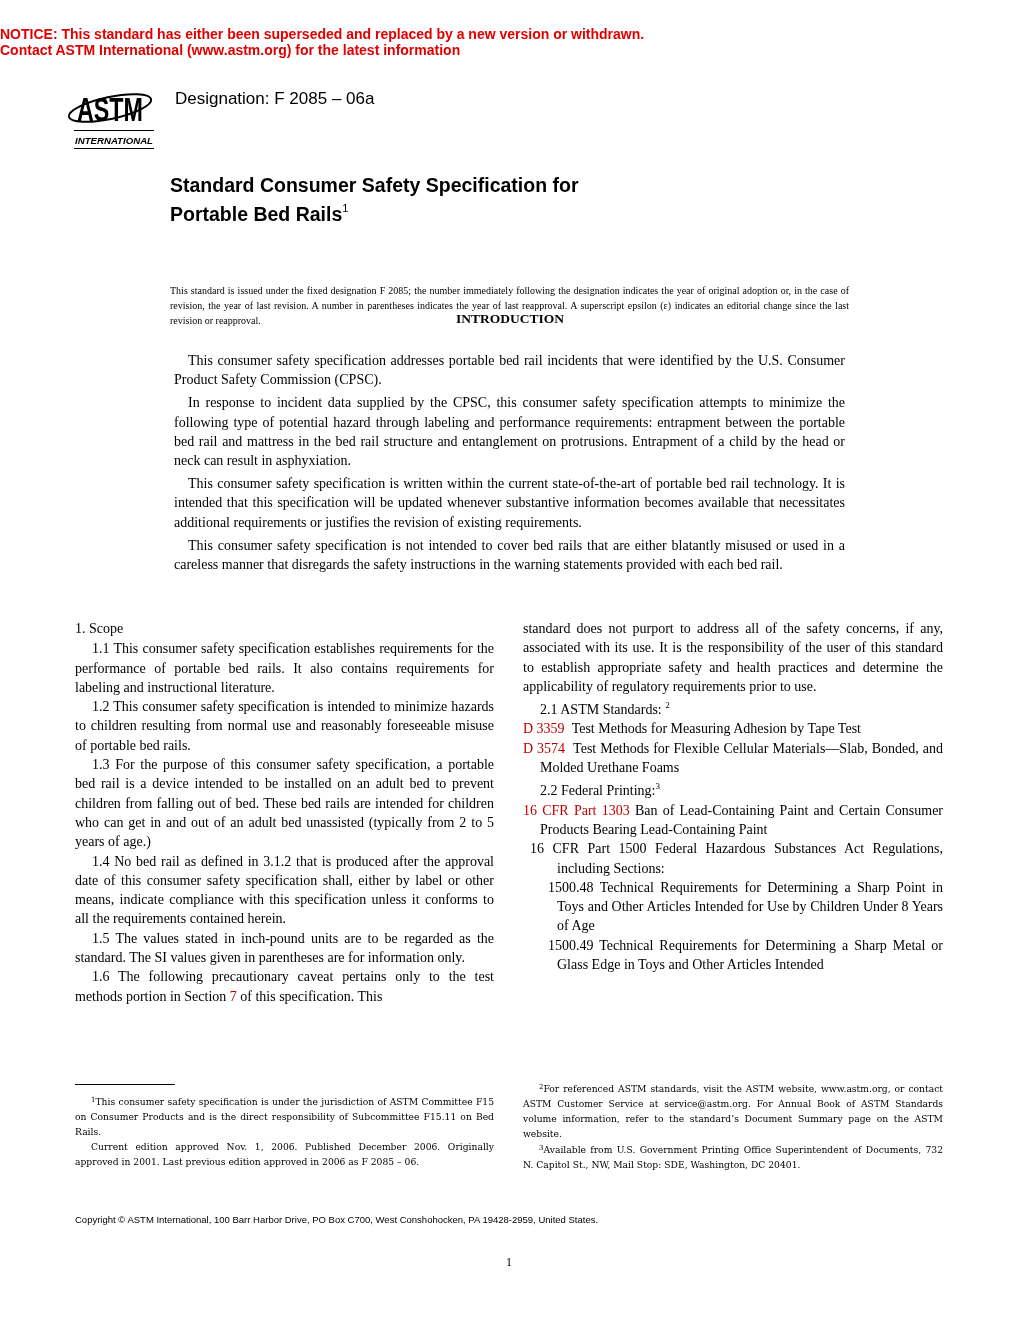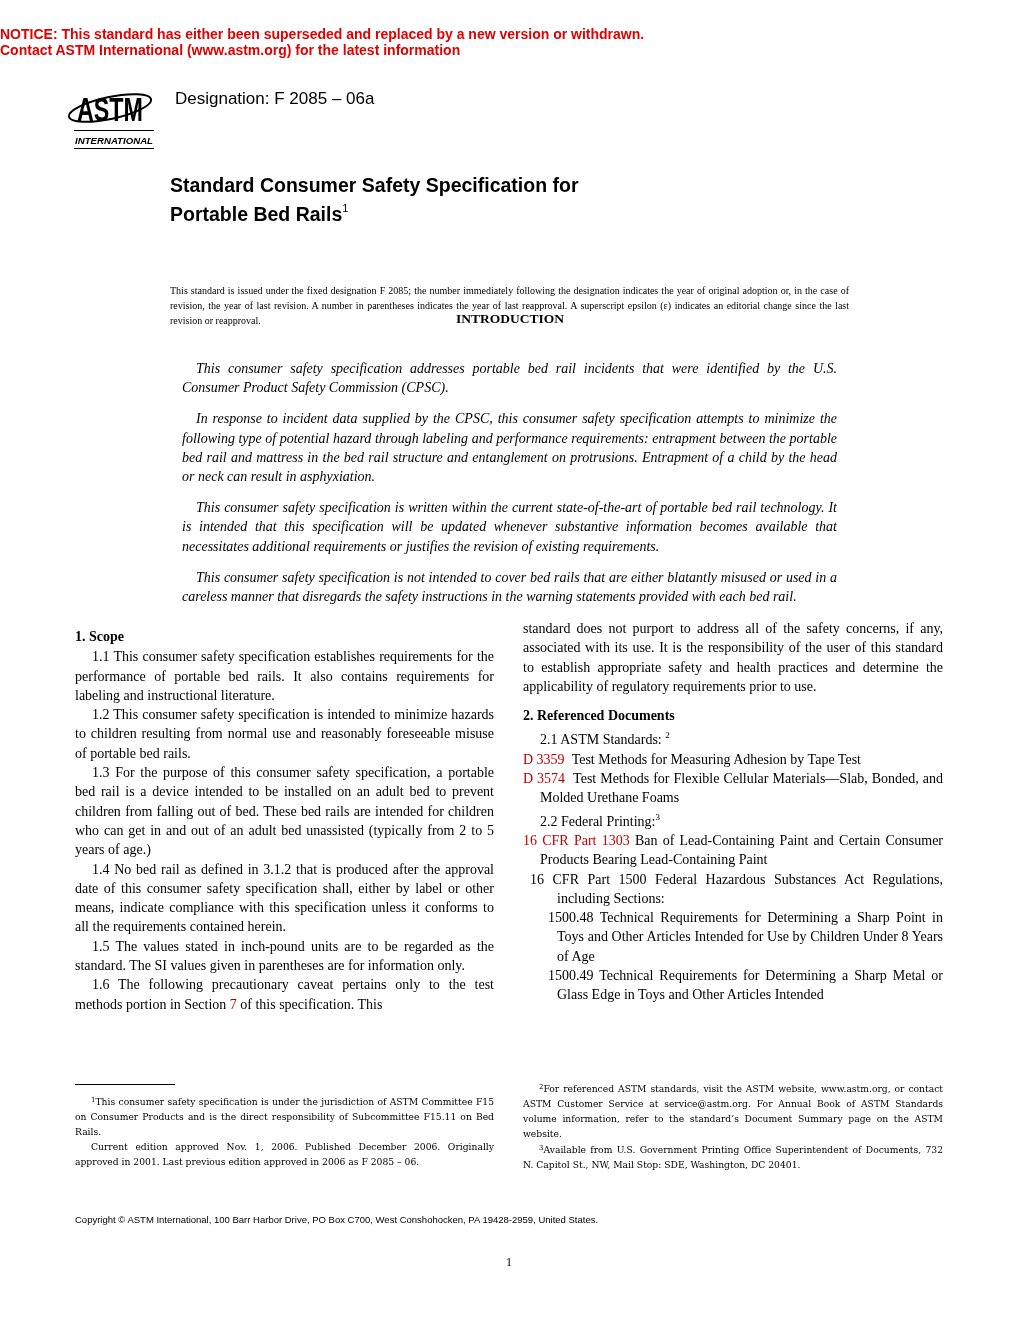--- a/index.html
+++ b/index.html
@@ -6,27 +6,27 @@
   body { width: 1020px; height: 1320px; position: relative; overflow: hidden; color: #000; }
   .abs { position: absolute; }
   .notice { left: 0; width: 1020px; top: 26px; text-align: left; color: #e00000; font-family: "Liberation Sans", sans-serif; font-weight: bold; font-size: 14px; line-height: 16px; }
   .logo { left: 64px; top: 74px; width: 100px; height: 78px; }
   .designation { left: 175px; top: 89px; font-family: "Liberation Sans", sans-serif; font-size: 17px; }
   .title { left: 170px; top: 174px; font-family: "Liberation Sans", sans-serif; font-weight: bold; font-size: 19.5px; line-height: 23px; }
   .title sup { font-size: 11px; font-weight: normal; vertical-align: 9px; }
   .issuance { left: 170px; top: 247px; width: 679px; font-family: "Liberation Serif", serif; font-size: 10px; line-height: 15px; text-align: justify; text-align-last: left; margin-top: 36px; }
   .intro-head { left: 0; width: 1020px; top: 311px; text-align: center; font-family: "Liberation Serif", serif; font-weight: bold; font-size: 13.5px; }
   .intro { left: 170px; top: 347px; width: 679px; font-family: "Liberation Serif", serif; font-size: 14px; line-height: 19.2px; }
-  .intro p { margin: 12px; text-indent: 14px; text-align: justify; font-style: italic; }
+  .intro p { margin: 4px; text-indent: 14px; text-align: justify; }
   .col { font-family: "Liberation Serif", serif; font-size: 14px; line-height: 19.3px; }
   .col p { margin: 0; text-align: justify; }
   .col .ind { text-indent: 17px; }
   .col-left { left: 75px; top: 619px; width: 419px; }
   .col-right { left: 523px; top: 619px; width: 420px; }
-  .sec-head { font-weight: bold; font-size: 14px; margin: 8px 0 1px 0; }
+  .sec-head { font-weight: normal; font-size: 14px; margin: 0 0 1px 0; }
   .it { }
   .red { color: #c00000; }
   .ref { padding-left: 17px; text-indent: -17px; text-align: justify; }
   .ref2 { padding-left: 34px; text-indent: -9px; text-align: justify; }
   .ref1500 { padding-left: 34px; text-indent: -27px; text-align: justify; }
   .fn-rule { left: 75px; top: 1084px; width: 100px; height: 1px; background: #000; }
   .fn { font-family: "DejaVu Serif", serif; font-size: 9.2px; line-height: 15px; }
   .fn p { margin: 0; text-indent: 16px; text-align: justify; }
   .fn sup { font-size: 7px; vertical-align: 3px; }
   .fn-left { left: 75px; top: 1093px; width: 419px; }
@@ -75,21 +75,20 @@
   <p class="ind">1.1  This consumer safety specification establishes requirements for the performance of portable bed rails. It also contains requirements for labeling and instructional literature.</p>
   <p class="ind">1.2  This consumer safety specification is intended to minimize hazards to children resulting from normal use and reasonably foreseeable misuse of portable bed rails.</p>
   <p class="ind">1.3  For the purpose of this consumer safety specification, a portable bed rail is a device intended to be installed on an adult bed to prevent children from falling out of bed. These bed rails are intended for children who can get in and out of an adult bed unassisted (typically from 2 to 5 years of age.)</p>
   <p class="ind">1.4  No bed rail as defined in 3.1.2 that is produced after the approval date of this consumer safety specification shall, either by label or other means, indicate compliance with this specification unless it conforms to all the requirements contained herein.</p>
   <p class="ind">1.5  The values stated in inch-pound units are to be regarded as the standard. The SI values given in parentheses are for information only.</p>
   <p class="ind"><span>1.6  The following precautionary caveat pertains only to the test methods portion in Section </span><span class="red">7</span><span> of this specification. </span><span class="it">This</span></p>
 </div>
 
 <div class="abs col col-right">
   <p class="it" style="margin-top:0">standard does not purport to address all of the safety concerns, if any, associated with its use. It is the responsibility of the user of this standard to establish appropriate safety and health practices and determine the applicability of regulatory requirements prior to use.</p>
-  <div class="sec-head" style="margin-top:10px">2.  Referenced Documents</div>
   <p class="ind"><span>2.1 </span><span class="it">ASTM Standards:</span> <sup class="s">2</sup></p>
   <p class="ref"><span class="red">D 3359</span>&nbsp;&nbsp;<span>Test Methods for Measuring Adhesion by Tape Test</span></p>
   <p class="ref"><span class="red">D 3574</span>&nbsp;&nbsp;<span>Test Methods for Flexible Cellular Materials—Slab, Bonded, and Molded Urethane Foams</span></p>
   <p class="ind"><span>2.2  </span><span class="it">Federal Printing:</span><sup class="s">3</sup></p>
   <p class="ref"><span class="red">16 CFR Part 1303</span> <span>Ban of Lead-Containing Paint and Certain Consumer Products Bearing Lead-Containing Paint</span></p>
   <p class="ref1500">16 CFR Part 1500  Federal Hazardous Substances Act Regulations, including Sections:</p>
   <p class="ref2">1500.48 Technical Requirements for Determining a Sharp Point in Toys and Other Articles Intended for Use by Children Under 8 Years of Age</p>
   <p class="ref2">1500.49 Technical Requirements for Determining a Sharp Metal or Glass Edge in Toys and Other Articles Intended</p>
 </div>
 

